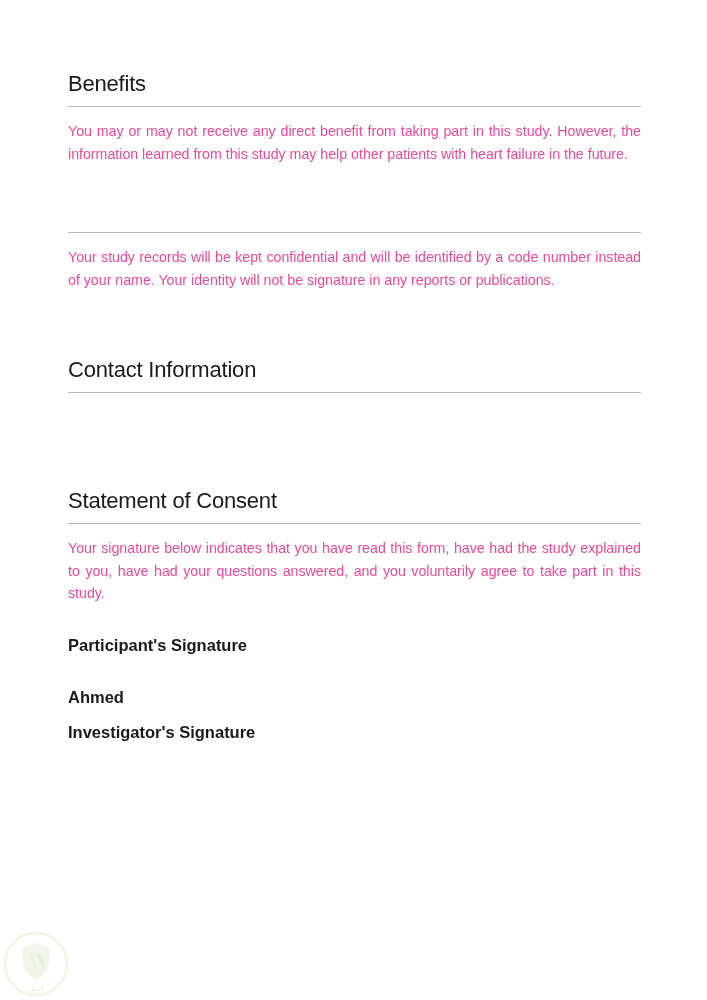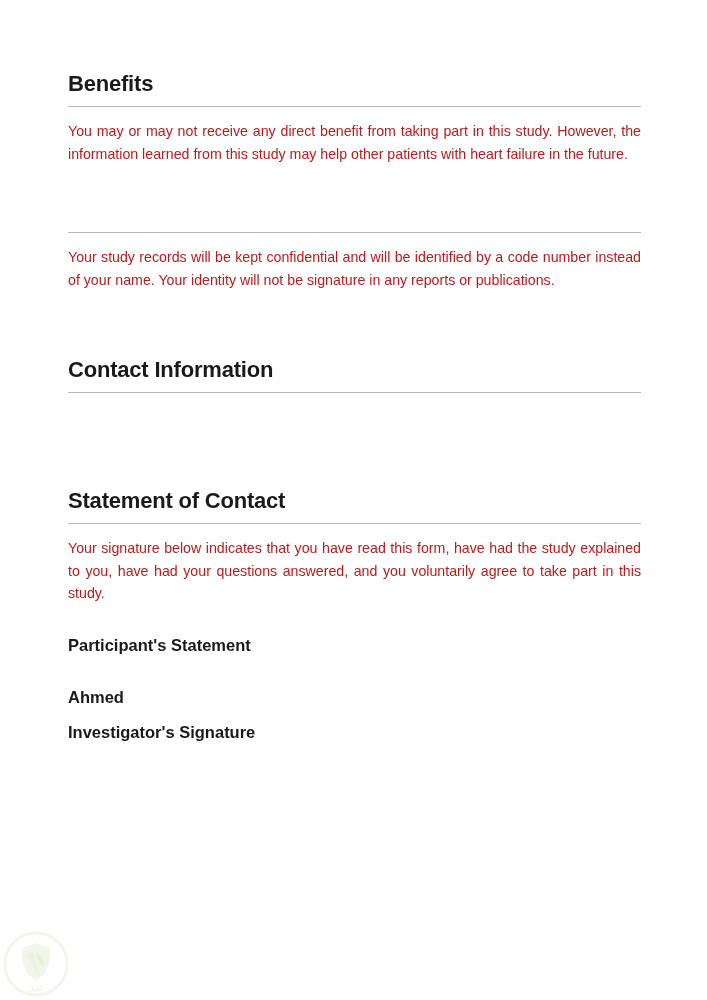--- a/index.html
+++ b/index.html
@@ -4,27 +4,27 @@
 <style>
   html, body { margin: 0; padding: 0; background: #ffffff; }
   body {
     width: 707px; height: 1000px; position: relative; overflow: hidden;
     font-family: "Liberation Sans", "DejaVu Sans", sans-serif;
     color: #1a1a1a;
   }
   .page { position: absolute; left: 68px; top: 0; width: 573px; }
   .section { position: absolute; left: 0; width: 573px; }
   .section h2 {
-    margin: 0; font-size: 22px; font-weight: bold; line-height: 28px;
+    margin: 0; font-size: 22px; font-weight: normal; line-height: 28px;
     color: #1a1a1a; letter-spacing: -0.2px;
   }
   .rule { height: 1px; background: #b8b8b8; margin-top: 8px; }
   .section p {
     margin: 13px 0 0 0; font-size: 14.2px; line-height: 22.5px;
-    text-align: justify; color: #b91c1c;
+    text-align: justify; color: #ec4899;
   }
   .sig { position: absolute; left: 0; font-size: 16.5px; font-weight: bold; color: #1a1a1a; line-height: 22px; }
   .watermark { position: absolute; left: 2px; top: 930px; width: 68px; height: 68px; opacity: 0.35; }
 </style>
 </head>
 <body>
 
 <div class="page">
 
   <div class="section" style="top:70px">
@@ -37,26 +37,26 @@
     <div class="rule"></div>
     <p>Your study records will be kept confidential and will be identified by a code number instead of your name. Your identity will not be signature in any reports or publications.</p>
   </div>
 
   <div class="section" style="top:356px">
     <h2>Contact Information</h2>
     <div class="rule"></div>
   </div>
 
   <div class="section" style="top:487px">
-    <h2>Statement of Contact</h2>
+    <h2>Statement of Consent</h2>
     <div class="rule"></div>
     <p>Your signature below indicates that you have read this form, have had the study explained to you, have had your questions answered, and you voluntarily agree to take part in this study.</p>
   </div>
 
-  <div class="sig" style="top:634px">Participant's Statement</div>
+  <div class="sig" style="top:634px">Participant's Signature</div>
   <div class="sig" style="top:686px">Ahmed</div>
   <div class="sig" style="top:721px">Investigator's Signature</div>
 </div>
 
 <div class="watermark">
   <svg width="68" height="68" viewBox="0 0 68 68">
     <circle cx="34" cy="34" r="31" fill="none" stroke="#dfe9c8" stroke-width="3"></circle>
     <path d="M20 18 L34 13 L48 18 L47 34 Q44 45 34 50 Q24 45 21 34 Z" fill="#dbe7c4"></path>
     <path d="M26 24 Q30 38 38 44 Q32 34 32 22 Z" fill="#c9dcae"></path>
     <path d="M34 22 Q44 28 42 38 Q36 32 34 22 Z" fill="#b9cfa0"></path>

